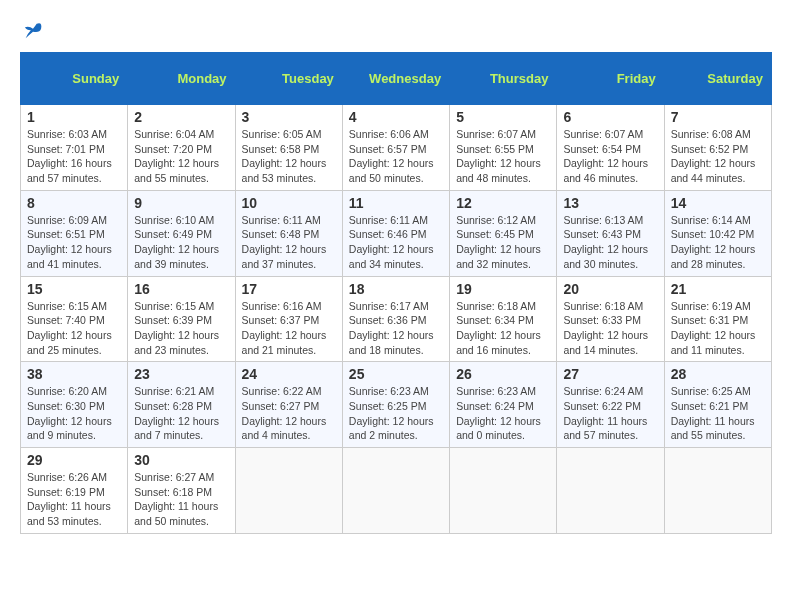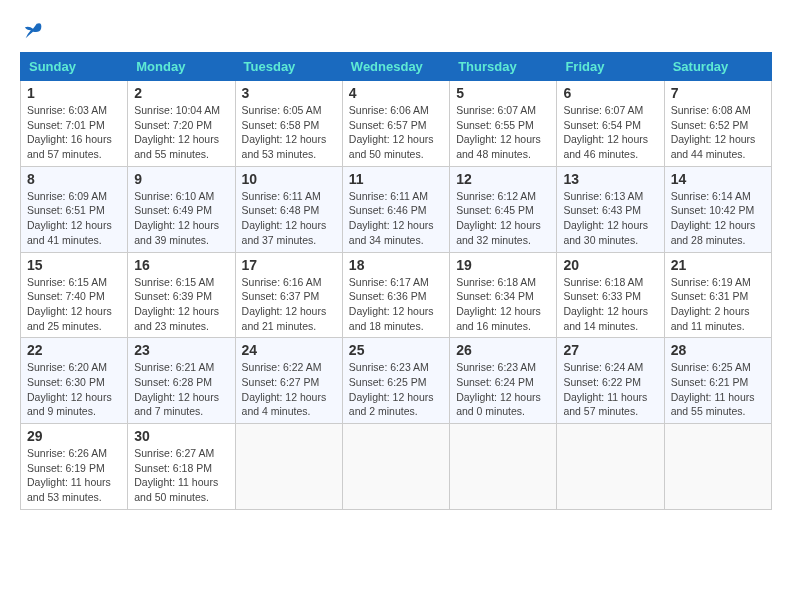--- a/index.html
+++ b/index.html
@@ -48,23 +48,23 @@
       color: #555;
       margin-top: 2px;
     }
     .calendar-table {
       width: 100%;
       border-collapse: collapse;
       font-size: 11px;
     }
     .calendar-table th {
       background: #1a6abf;
-      color: #5eead4;
-      text-align: left;
-      padding: 6px 8px;
+      color: #bef264;
+      text-align: right;
+      padding: 18px 8px;
       font-size: 13px;
       font-weight: bold;
       border: 1px solid #1a6abf;
     }
     .calendar-table td {
       border: 1px solid #ccc;
       vertical-align: top;
       padding: 4px 6px;
       width: 107px;
       min-height: 80px;
@@ -130,21 +130,21 @@
           <span class="day-number">1</span>
           <div class="day-info">
             <span>Sunrise: 6:03 AM</span><br>
             <span>Sunset: 7:01 PM</span><br>
             <span>Daylight: 16 hours and 57 minutes.</span>
           </div>
         </td>
         <td>
           <span class="day-number">2</span>
           <div class="day-info">
-            <span>Sunrise: 10:04 AM</span><br>
+            <span>Sunrise: 6:04 AM</span><br>
             <span>Sunset: 7:20 PM</span><br>
             <span>Daylight: 12 hours and 55 minutes.</span>
           </div>
         </td>
         <td>
           <span class="day-number">3</span>
           <div class="day-info">
             <span>Sunrise: 6:05 AM</span><br>
             <span>Sunset: 6:58 PM</span><br>
             <span>Daylight: 12 hours and 53 minutes.</span>
@@ -288,27 +288,27 @@
             <span>Sunrise: 6:18 AM</span><br>
             <span>Sunset: 6:33 PM</span><br>
             <span>Daylight: 12 hours and 14 minutes.</span>
           </div>
         </td>
         <td>
           <span class="day-number">21</span>
           <div class="day-info">
             <span>Sunrise: 6:19 AM</span><br>
             <span>Sunset: 6:31 PM</span><br>
-            <span>Daylight: 2 hours and 11 minutes.</span>
+            <span>Daylight: 12 hours and 11 minutes.</span>
           </div>
         </td>
       </tr>
       <tr>
         <td>
-          <span class="day-number">22</span>
+          <span class="day-number">38</span>
           <div class="day-info">
             <span>Sunrise: 6:20 AM</span><br>
             <span>Sunset: 6:30 PM</span><br>
             <span>Daylight: 12 hours and 9 minutes.</span>
           </div>
         </td>
         <td>
           <span class="day-number">23</span>
           <div class="day-info">
             <span>Sunrise: 6:21 AM</span><br>

